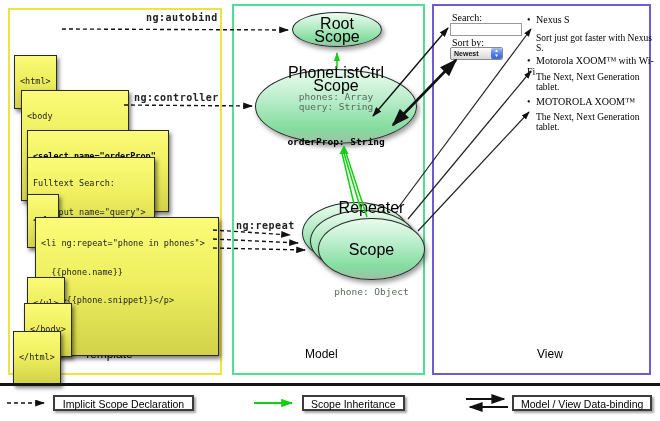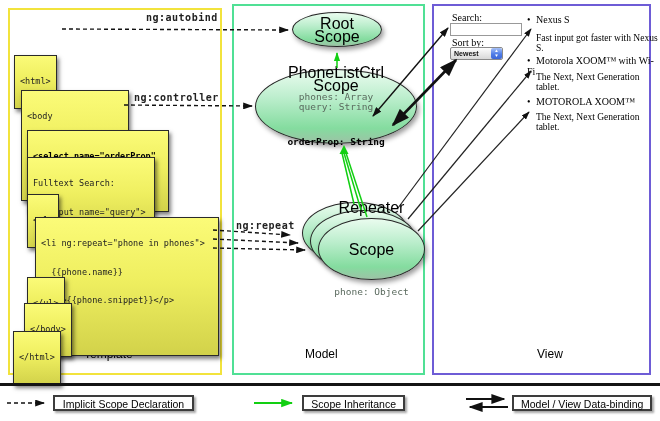--- a/index.html
+++ b/index.html
@@ -140,29 +140,29 @@
   <div class="view-text" style="left:452px;top:37px;font-size:10px;">Sort by:</div>
   <div class="dropdown">
     <span class="dd-value">Newest</span>
     <span class="stepper">
       <span>▲</span>
       <span>▼</span>
     </span>
   </div>
 
   <div class="view-text vi-name" style="left:527px;top:14px;"><span class="bullet">•</span><span>Nexus S</span></div>
-  <div class="view-text vi-desc" style="left:536px;top:33px;">Fast input got faster with Nexus S.</div>
+  <div class="view-text vi-desc" style="left:536px;top:33px;">Sort just got faster with Nexus S.</div>
   <div class="view-text vi-name" style="left:527px;top:55px;"><span class="bullet">•</span><span>Motorola XOOM™ with Wi-Fi</span></div>
   <div class="view-text vi-desc" style="left:536px;top:72px;">The Next, Next Generation tablet.</div>
   <div class="view-text vi-name" style="left:527px;top:96px;"><span class="bullet">•</span><span>MOTOROLA XOOM™</span></div>
   <div class="view-text vi-desc" style="left:536px;top:112px;">The Next, Next Generation tablet.</div>
 
   <div class="sep-line"></div>
   <div class="legend-box" style="left:53px;width:141px;text-align:center;">Implicit Scope Declaration</div>
-  <div class="legend-box" style="left:302px;width:103px;text-align:right;">Scope Inheritance</div>
+  <div class="legend-box" style="left:302px;width:103px;text-align:left;">Scope Inheritance</div>
   <div class="legend-box" style="left:512px;width:140px;text-align:center;">Model / View Data-binding</div>
 
   <svg class="overlay" viewBox="0 0 660 421">
     <defs>
       <marker id="ab" viewBox="0 0 10 7" refX="9" refY="3.5" markerWidth="7" markerHeight="5" orient="auto-start-reverse">
         <path d="M0,0L10,3.5L0,7z" fill="#111"></path>
       </marker>
       <marker id="ag" viewBox="0 0 10 7" refX="9" refY="3.5" markerWidth="6" markerHeight="4.5" orient="auto-start-reverse">
         <path d="M0,0L10,3.5L0,7z" fill="#12cf12"></path>
       </marker>

